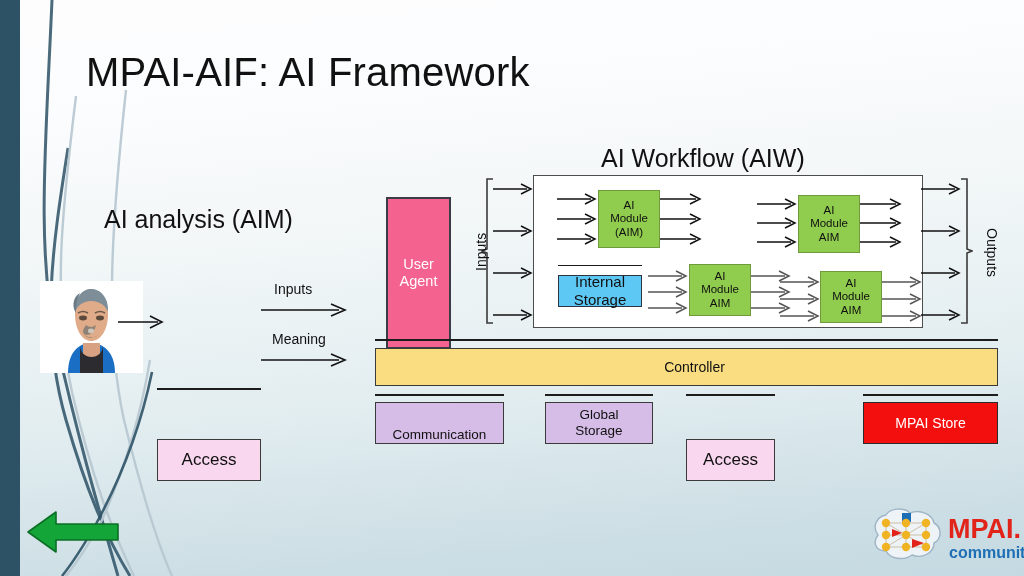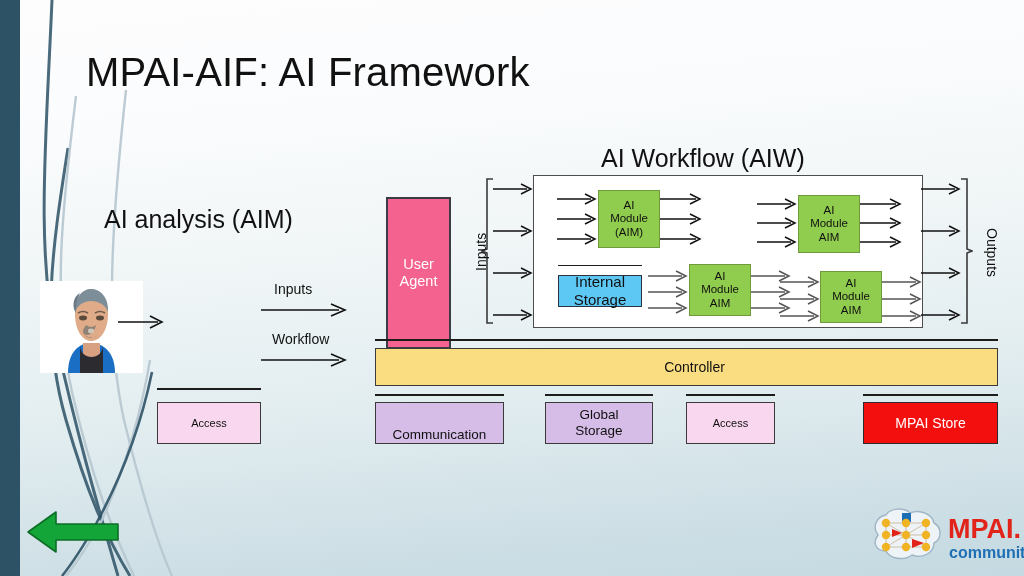--- a/index.html
+++ b/index.html
@@ -25,21 +25,21 @@
   .h-aif{position:absolute;left:578px;top:463px;font-size:25px;color:#111;white-space:nowrap;}
   
   .box{position:absolute;box-sizing:border-box;display:flex;align-items:center;justify-content:center;
        text-align:center;line-height:1.18;color:#101010;}
   .aim-green{background:#90cc4e;border:1.6px solid #6f9b3c;font-size:11.5px;text-align:center;}
   .video-box{background:#8fcc4c;border:2px solid #e8201a;font-size:15px;}
   .user-agent{background:#f4628f;border:2px solid #3c3c46;font-size:14.5px;color:#ffffff;}
   .storage-box{background:#5ec8f5;border:1.6px solid #2d3340;font-size:15px;}
   .controller{background:#fadd81;border:1.6px solid #3a3a3a;font-size:14px;padding-left:16px;}
   .purple{background:#d6bde8;border:1.6px solid #3a3a3a;font-size:13.5px;}
-  .pink-light{background:#f9d7ef;border:1.6px solid #3a3a3a;font-size:11px;}
+  .pink-light{background:#f9d7ef;border:1.6px solid #3a3a3a;font-size:17px;margin-top:37px;}
   .red-store{background:#f40f0f;border:1.6px solid #2b2b2b;font-size:14px;color:#ffffff;}
   .aiw-frame{position:absolute;background:#ffffff;border:1.6px solid #4d4d4d;}
   
   .rule{position:absolute;height:0;border-top:2px solid #1c1c1c;}
   .rule-thin{position:absolute;height:0;border-top:1.6px solid #1c1c1c;}
   
   .vlabel{position:absolute;font-size:14px;color:#111;white-space:nowrap;}
   .vlabel.up{transform:rotate(-90deg);transform-origin:left top;}
   .vlabel.down{transform:rotate(90deg);transform-origin:left top;}
   .arrow-label{position:absolute;font-size:14px;color:#111;white-space:nowrap;}
@@ -100,21 +100,21 @@
     <path d="M32 4 L44 10 L32 16" fill="none" stroke="#111" stroke-width="1.6"></path>
   </svg>
 
 
   <div class="arrow-label" style="left:274px;top:281px;">Inputs</div>
   <svg style="position:absolute;left:261px;top:300px;width:86px;height:20px;" viewBox="0 0 86 20">
     <line x1="0" y1="10" x2="78" y2="10" stroke="#111" stroke-width="1.6"></line>
     <path d="M70 4 L84 10 L70 16" fill="none" stroke="#111" stroke-width="1.6"></path>
   </svg>
 
-  <div class="arrow-label" style="left:272px;top:331px;">Workflow</div>
+  <div class="arrow-label" style="left:272px;top:331px;">Meaning</div>
   <svg style="position:absolute;left:261px;top:350px;width:86px;height:20px;" viewBox="0 0 86 20">
     <line x1="0" y1="10" x2="78" y2="10" stroke="#111" stroke-width="1.6"></line>
     <path d="M70 4 L84 10 L70 16" fill="none" stroke="#111" stroke-width="1.6"></path>
   </svg>
 
   <div class="rule" style="left:157px;top:388px;width:104px;"></div>
   <div class="box pink-light" style="left:157px;top:402px;width:104px;height:42px;">
     <span>Access</span>
   </div>
 

